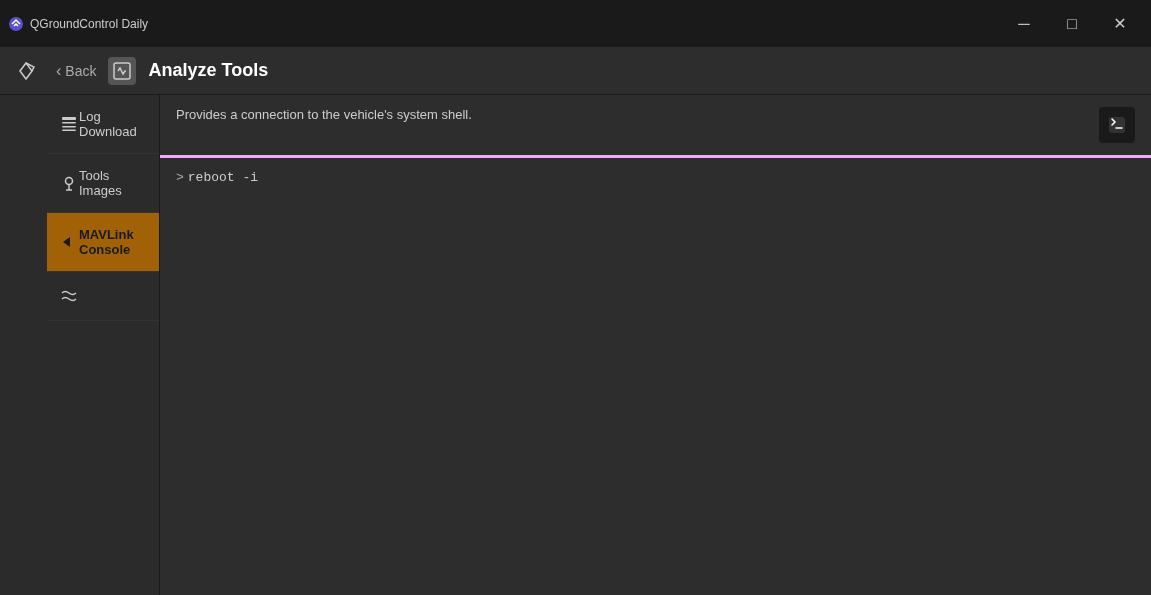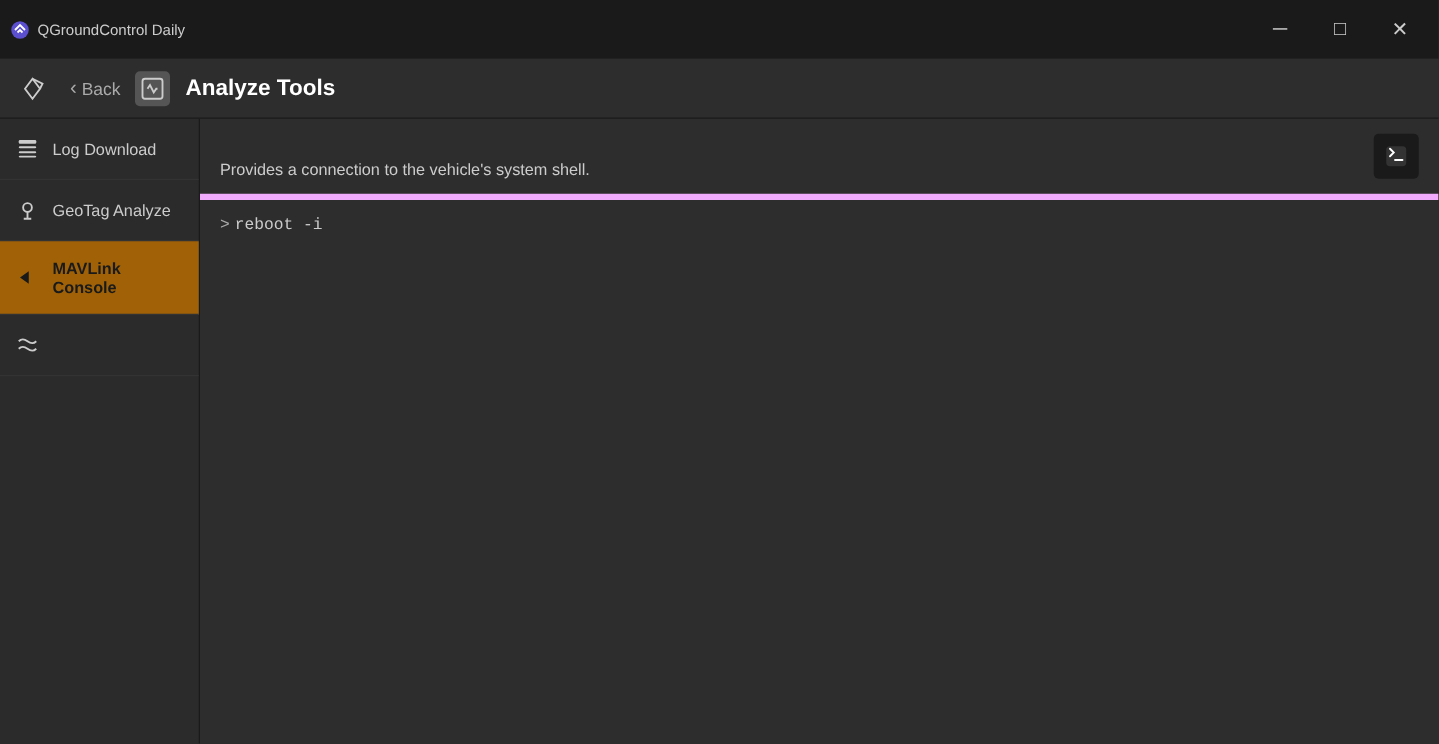--- a/index.html
+++ b/index.html
@@ -105,26 +105,26 @@
       width: 160px;
       background: #2b2b2b;
       display: flex;
       flex-direction: column;
       flex-shrink: 0;
       border-right: 1px solid #1a1a1a;
     }
     .sidebar-item {
       display: flex;
       align-items: center;
-      gap: 10px;
       padding: 14px 12px;
       color: #cccccc;
       font-size: 13px;
       cursor: pointer;
       border-bottom: 1px solid #333;
+      margin-left: 47px;
     }
     .sidebar-item.active {
       background: #a16207;
       color: #1a1a1a;
       font-weight: 600;
     }
     .sidebar-item.active .item-icon { color: #1a1a1a; }
     .item-icon {
       width: 20px;
       height: 20px;
@@ -138,23 +138,23 @@
     
     .content-area {
       flex: 1;
       background: #2d2d2d;
       display: flex;
       flex-direction: column;
       overflow: hidden;
     }
     .content-header {
       padding: 12px 16px;
-      border-bottom: 5px solid #f0abfc;
-      display: flex;
-      align-items: flex-end;
+      border-bottom: 3px solid #f0abfc;
+      display: flex;
+      align-items: flex-start;
       justify-content: space-between;
     }
     .content-description {
       color: #cccccc;
       font-size: 13px;
     }
     .content-action-btn {
       width: 36px;
       height: 36px;
       background: #1a1a1a;
@@ -248,21 +248,21 @@
     </div>
 
     <div class="sidebar-item">
       <div class="item-icon">
         <svg width="18" height="18" viewBox="0 0 18 18" fill="none">
           <circle cx="9" cy="7" r="3.5" stroke="#cccccc" stroke-width="1.5" fill="none"></circle>
           <path d="M9 10.5 L9 16" stroke="#cccccc" stroke-width="1.5"></path>
           <path d="M6 16 L12 16" stroke="#cccccc" stroke-width="1.5"></path>
         </svg>
       </div>
-      <span>GeoTag Analyze</span>
+      <span>Tools Images</span>
     </div>
 
     <div class="sidebar-item active">
       <div class="item-icon">
         <svg width="18" height="18" viewBox="0 0 18 18" fill="none">
           <polygon points="3,9 10,4 10,14" fill="#1a1a1a"></polygon>
         </svg>
       </div>
       <span>MAVLink Console</span>
     </div>

